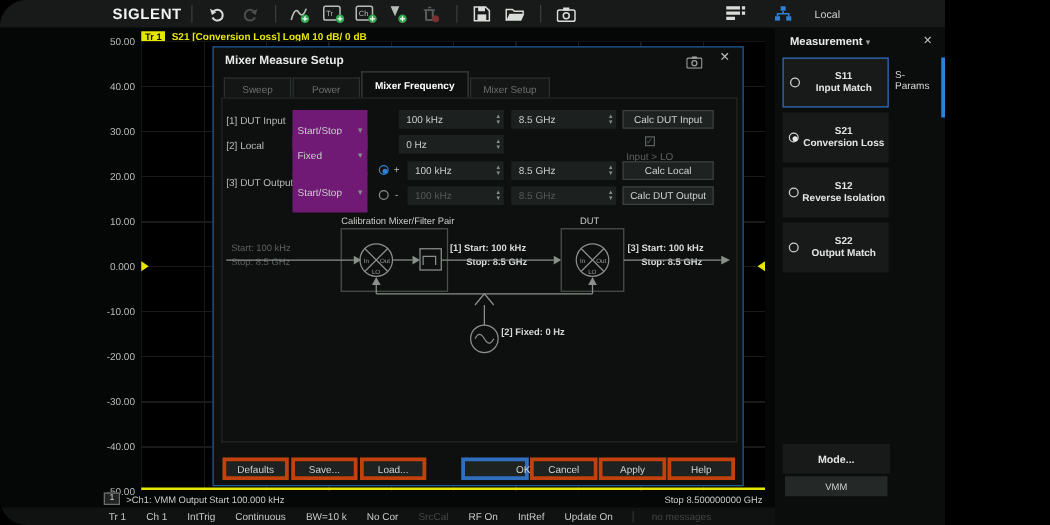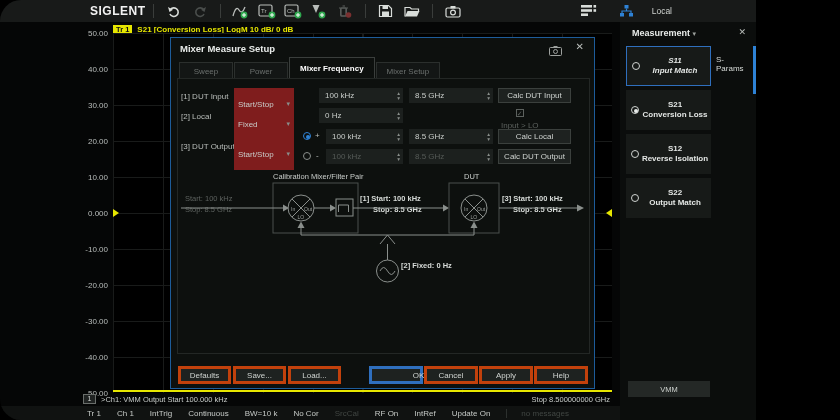--- a/index.html
+++ b/index.html
@@ -51,21 +51,21 @@
   .dlg-title { position:absolute; left:9px; top:5px; color:#e8ebe9; font-size:9.5px; font-weight:bold; }
   .dlg-cam { position:absolute; right:32px; top:4px; }
   .dlg-close { position:absolute; right:10px; top:3px; color:#b9bdba; font-size:10px; cursor:default; }
   .tabs { position:absolute; left:8px; top:18px; height:23px; display:flex; align-items:flex-end; }
   .tab { height:17px; border:1px solid #2b2f2d; border-bottom:none; background:#131615; color:#6b706e; font-size:8px; display:flex; align-items:center; justify-content:center; padding:0 10px; margin-right:1px; min-width:54px; }
   .tab.active { height:22px; background:#0d100e; color:#ffffff; font-weight:bold; border-color:#3a3e3c; }
   .content-panel { position:absolute; left:6px; top:40px; width:413px; height:276px; border:1px solid #232725; background:#0d100e; }
 
   
   .frm-label { position:absolute; color:#b9bdba; font-size:8px; }
-  .dd { position:absolute; width:60px; height:15px; background:#7f1d1d; color:#c9cdca; font-size:8px; display:flex; align-items:center; padding:16px 4px; }
+  .dd { position:absolute; width:60px; height:15px; background:#701a75; color:#c9cdca; font-size:8px; display:flex; align-items:center; padding:16px 4px; }
   .dd .caret { margin-left:auto; color:#8a8f8c; font-size:7px; }
   .inp { position:absolute; height:15px; background:#1c201e; color:#c9cdca; font-size:8px; display:flex; align-items:center; padding:0 3px 0 6px; }
   .inp.disabled { color:#555a57; }
   .spin { margin-left:auto; display:flex; flex-direction:column; line-height:4.5px; font-size:5.5px; color:#8a8f8c; }
   .btn { position:absolute; height:15px; background:#1e2220; border:1px solid #3b403d; color:#cfd3d0; font-size:8px; display:flex; align-items:center; justify-content:center; }
   .radio { position:absolute; width:8px; height:8px; border-radius:50%; border:1px solid #8a8f8c; background:transparent; }
   .radio.sel { border-color:#2e82d6; }
   .radio.sel::after { content:""; position:absolute; left:1.5px; top:1.5px; width:4px; height:4px; border-radius:50%; background:#2e82d6; }
   .sign { position:absolute; color:#b9bdba; font-size:8px; }
   .chk-row { position:absolute; display:flex; align-items:center; gap:4px; color:#5c615e; font-size:8px;flex-direction:column; }
@@ -84,21 +84,21 @@
   .dg-tiny { fill:#9da19e; font-size:5px; }
   .dg-stroke { stroke:#8a8f8c; fill:none; stroke-width:1; }
   .dg-box { stroke:#4a4f4c; fill:none; stroke-width:1; }
 
   
   #sidebar { position:absolute; left:620px; top:22px; width:136px; height:398px; background:#0b0d0c; }
   .sb-header { position:absolute; left:12px; top:6px; color:#e8ebe9; font-size:9px; font-weight:bold; }
   .sb-header .caret { font-weight:normal; color:#9da19e; font-size:7px; }
   .sb-close { position:absolute; right:10px; top:5px; color:#b9bdba; font-size:9px; }
   .meas-item { position:absolute; left:6px; width:85px; height:40px; background:#171a18; display:flex; align-items:center; }
-  .meas-item.focused { border:1px solid #2f6fbe;font-style:italic; }
+  .meas-item.focused { border:1px solid #2f6fbe; }
   .meas-radio { width:8px; height:8px; border-radius:50%; border:1px solid #cfd3d0; margin-left:5px; flex:0 0 auto; position:relative; }
   .meas-radio.sel::after { content:""; position:absolute; left:1.5px; top:1.5px; width:4px; height:4px; border-radius:50%; background:#e8ebe9; }
   .meas-text { flex:1; text-align:center; color:#e3e6e4; font-size:8px; font-weight:bold; line-height:10px; }
   .sparams-tab { position:absolute; left:96px; top:26px; width:34px; height:32px; display:flex; align-items:center; justify-content:center; color:#d7dbd8; font-size:8px; }
   .sparams-stripe { position:absolute; left:133px; top:24px; width:3px; height:48px; background:#2e82d6; }
   .mode-btn { position:absolute; left:6px; top:333px; width:86px; height:24px; background:#171a18; color:#e3e6e4; font-size:8.5px; font-weight:bold; display:flex; align-items:center; justify-content:center; }
   .mode-val { position:absolute; left:8px; top:359px; width:82px; height:16px; background:#242826; color:#cfd3d0; font-size:7.5px; display:flex; align-items:center; justify-content:center; }
 </style>
 </head>
 <body>
@@ -436,17 +436,18 @@
       <div class="meas-item" style="top:156px">
         <span class="meas-radio"></span>
         <span class="meas-text">
           <span>S22</span><br><span>Output Match</span>
         </span>
       </div>
 
       <div class="sparams-tab">S-Params</div>
       <div class="sparams-stripe"></div>
 
+      <div class="mode-btn">Mode...</div>
       <div class="mode-val">VMM</div>
     </div>
 
   </div>
 </div>
 
 </body></html>

